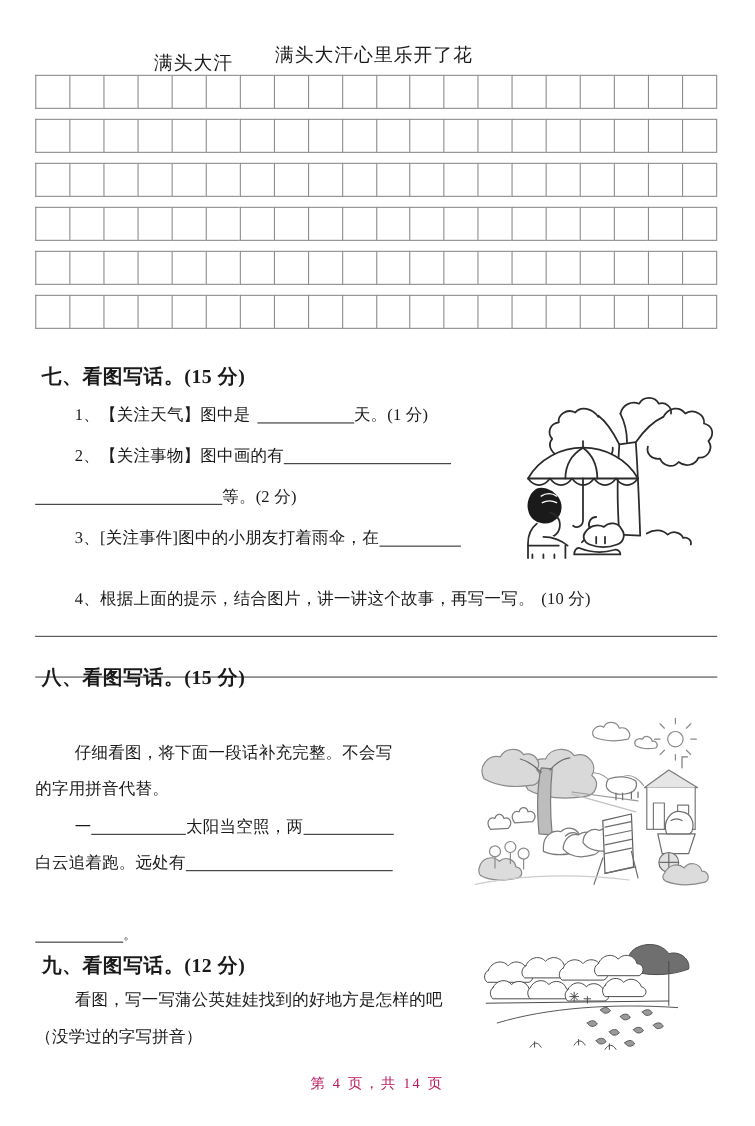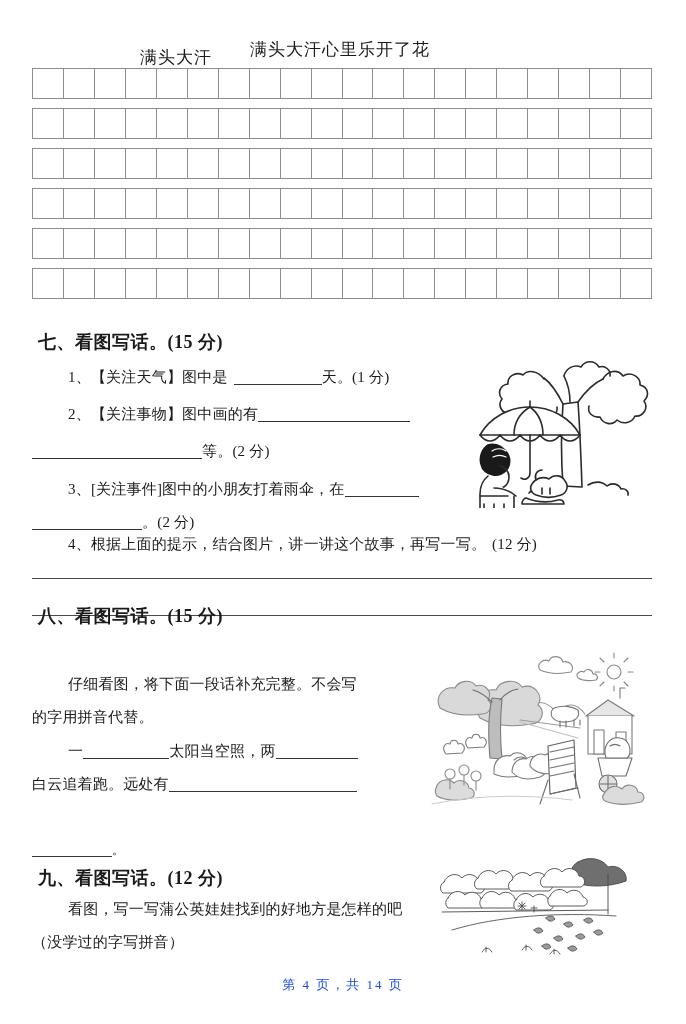--- a/index.html
+++ b/index.html
@@ -72,21 +72,21 @@
     border-bottom:1.3px solid #4a4a4a;
   }
 
   
   .illus{position:absolute;background:#fff;}
   .illus svg{display:block;}
 
   
   .footer{
     position:absolute;left:0;top:976px;width:686px;
-    text-align:center;font-size:13px;color:#1d4ed8;
+    text-align:center;font-size:13px;color:#be185d;
     letter-spacing:2px;
   }
 </style>
 </head>
 <body>
 
 <div class="page">
 
   <div class="phrase-row">
     <span class="phrase p1">满头大汗</span>
@@ -238,26 +238,23 @@
   <div class="q-line" style="left:68px;top:405px;">
     <span>2、</span><span>【关注事物】图中画的有</span><span class="blank" style="width:152px;"></span>
   </div>
   <div class="q-line" style="left:32px;top:442px;">
     <span class="blank" style="width:170px;"></span><span>等。(2 分)</span>
   </div>
 
   <div class="q-line" style="left:68px;top:480px;">
     <span>3、</span><span>[关注事件]图中的小朋友打着雨伞，在</span><span class="blank" style="width:74px;"></span>
   </div>
-  <div class="q-line" style="left:32px;top:513px;">
-    <span class="blank" style="width:110px;"></span><span>。(2 分)</span>
-  </div>
 
   <div class="q-line" style="left:68px;top:535px;">
-    <span>4、</span><span>根据上面的提示，结合图片，讲一讲这个故事，再写一写。</span><span class="sp"></span><span>(12 分)</span>
+    <span>4、</span><span>根据上面的提示，结合图片，讲一讲这个故事，再写一写。</span><span class="sp"></span><span>(10 分)</span>
   </div>
 
   <div class="rule" style="top:578px;"></div>
   <div class="rule" style="top:615px;"></div>
 
   <div class="illus" style="left:460px;top:338px;width:196px;height:170px;">
     <svg width="196" height="170" viewBox="0 0 196 170" fill="none" stroke="#2b2b2b" stroke-width="1.6" stroke-linecap="round" stroke-linejoin="round">
 
       <path d="M103 148 C101 120 101 92 103 66 L118 64 C120 92 121 120 122 149 Z" fill="#fff"></path>
       <path d="M103 66 C98 56 92 46 84 40"></path>

